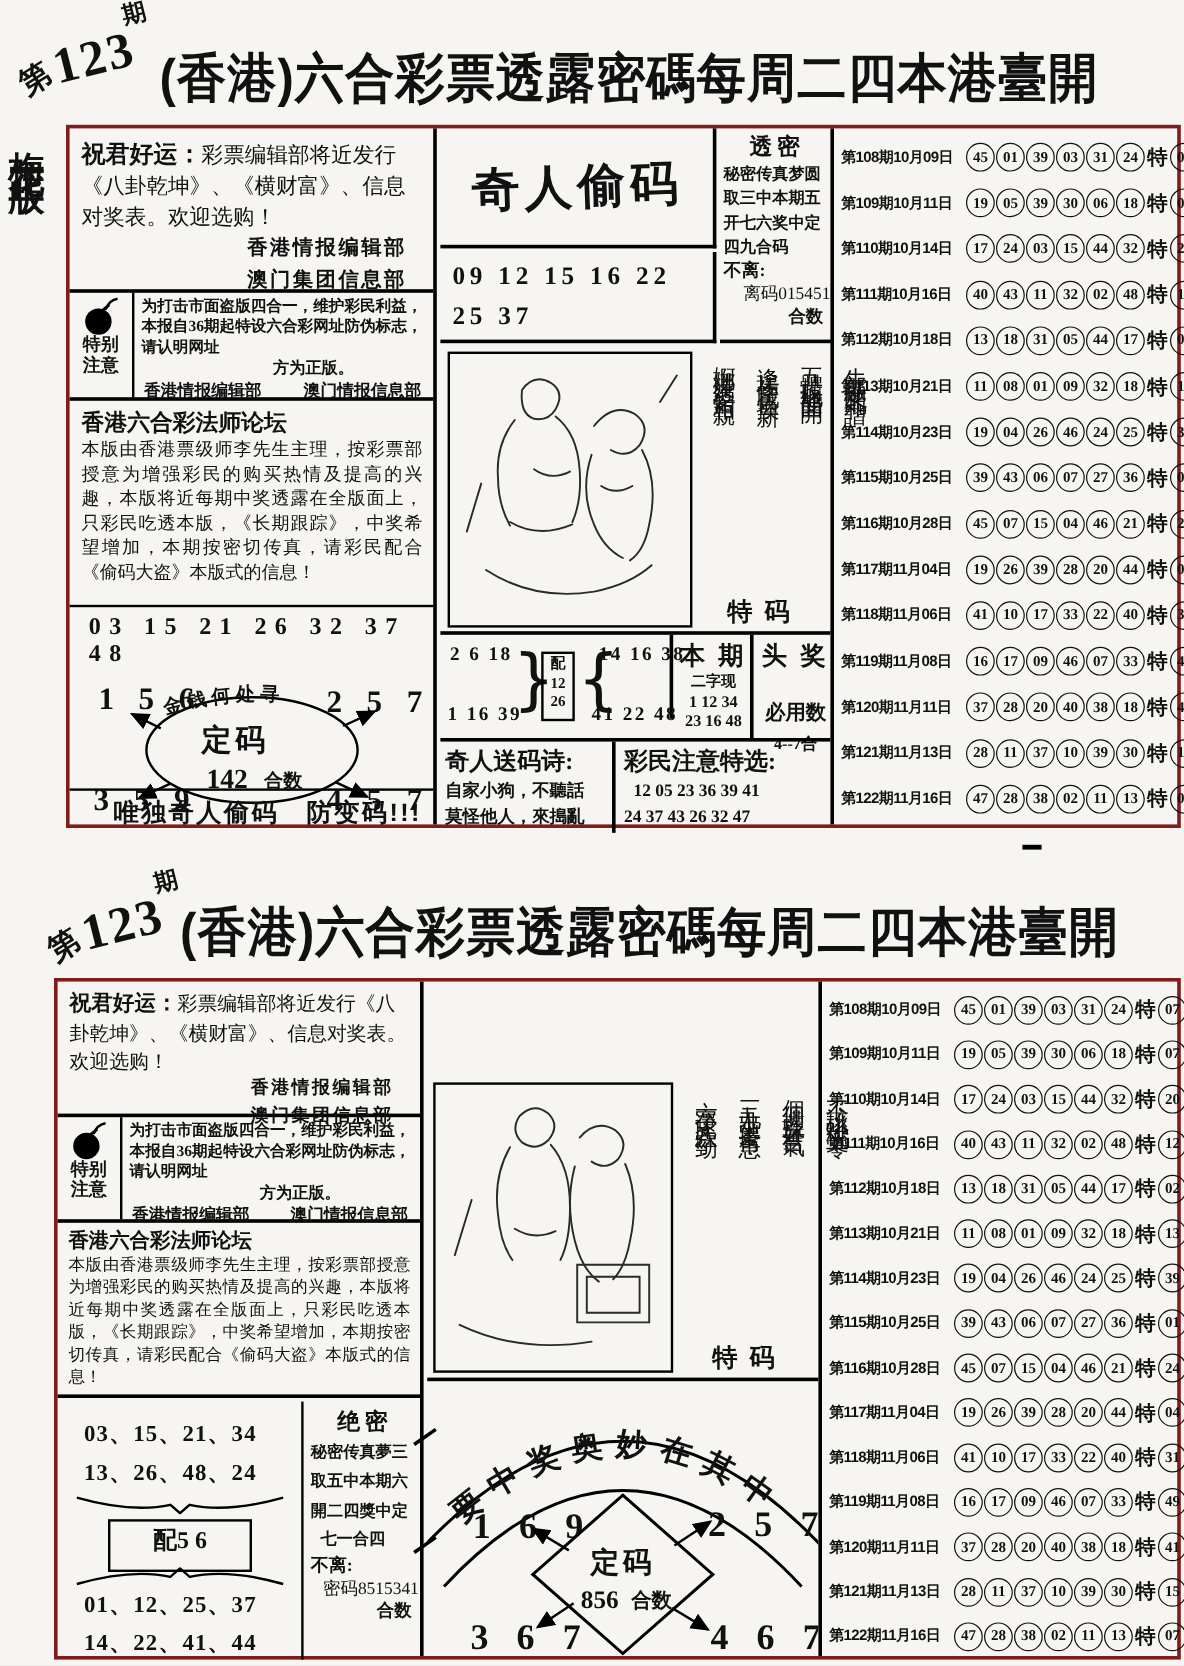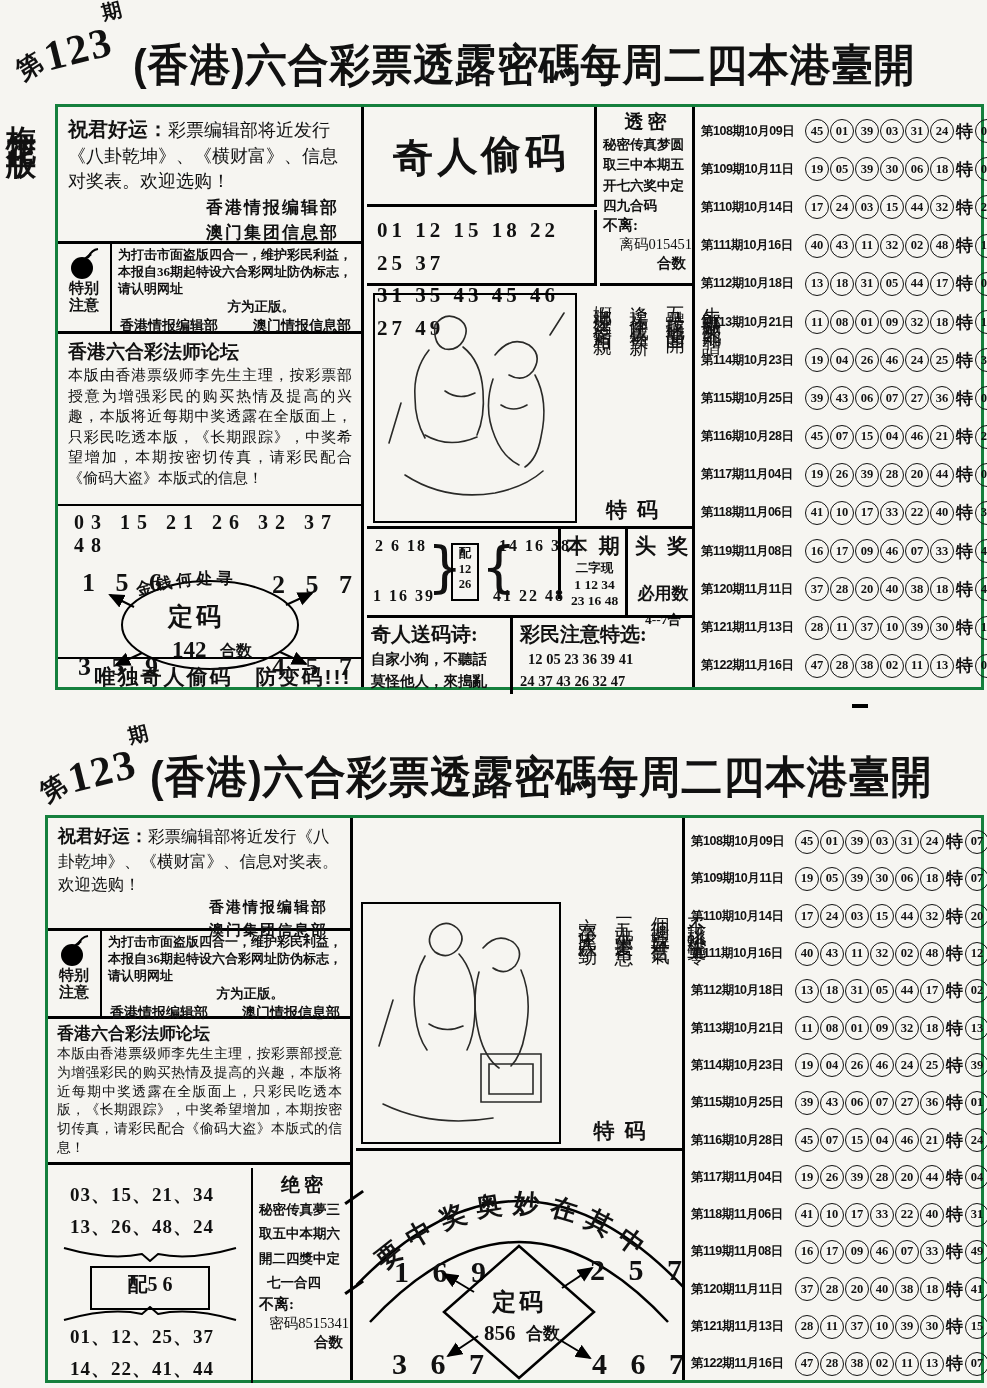--- a/index.html
+++ b/index.html
@@ -3,21 +3,21 @@
 <meta charset="utf-8">
 <style>
   * { margin:0; padding:0; box-sizing:border-box; }
   html,body { background:#e8e7e3; }
   body { font-family:"Liberation Serif","DejaVu Serif",serif; color:#111; }
   #page {
     position:relative; width:987px; height:1388px; margin:0 auto;
     background:#f6f5f1; overflow:hidden;
   }
   .abs { position:absolute; }
-  .box { border:3px solid #15803d; }
+  .box { border:3px solid #7f1d1d; }
   .vert { writing-mode:vertical-rl; text-orientation:upright; }
 
   
   .issue-cluster { transform:rotate(-14deg); }
   .issue-no { font-size:42px; font-weight:bold; letter-spacing:2px; }
   .issue-prefix { font-size:26px; font-weight:900; display:inline-block; transform:rotate(-18deg); }
   .issue-suffix { font-size:20px; font-weight:900; }
   .main-title { font-size:44px; font-weight:900; white-space:nowrap;
     font-family:"Liberation Sans","DejaVu Sans",sans-serif;
     transform:scaleX(0.93); transform-origin:left center; letter-spacing:1px; }
@@ -167,22 +167,21 @@
 
       <div class="abs slogan" style="left:0; top:556px; width:100%;padding-left:27px;">唯独奇人偷码　防变码!!!</div>
     </div>
 
     <div class="abs" style="left:309px; top:0; width:328px; height:100%; border-right:3px solid #000;">
 
       <div class="abs" style="left:0; top:0; width:230px; height:100px; border-right:3px solid #000; border-bottom:3px solid #000; display:flex; align-items:center; justify-content:center;">
         <div class="qr-title">奇人偷码</div>
       </div>
       <div class="abs" style="left:0; top:103px; width:230px; height:76px; border-right:3px solid #000; border-bottom:3px solid #000; padding-top:4px;">
-        <div class="qr-nums">01  12  15 18 22 25 37</div>
-        <div class="qr-nums">31  35 43  45  46 27 49</div>
+        <div class="qr-nums">09  12  15 16 22 25 37</div>
       </div>
 
       <div class="abs" style="left:233px; top:0; width:95px; height:179px; border-bottom:3px solid #000; padding:2px 3px;">
         <div class="mini-box-title">透密</div>
         <div class="mini-box-line">秘密传真梦圆</div>
         <div class="mini-box-line">取三中本期五</div>
         <div class="mini-box-line">开七六奖中定</div>
         <div class="mini-box-line">四九合码</div>
         <div class="mini-keep">不离:</div>
         <div class="mini-code">离码015451</div>

